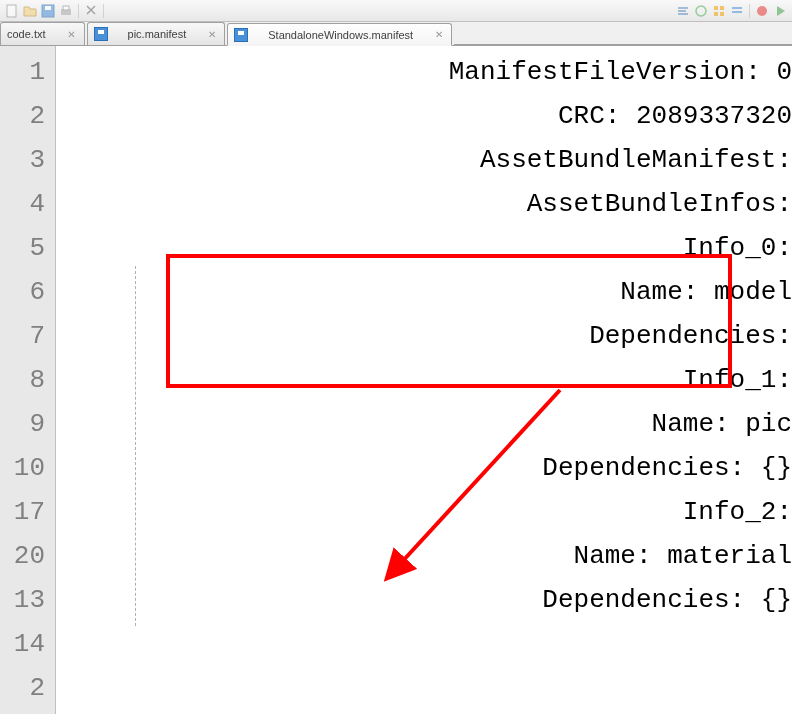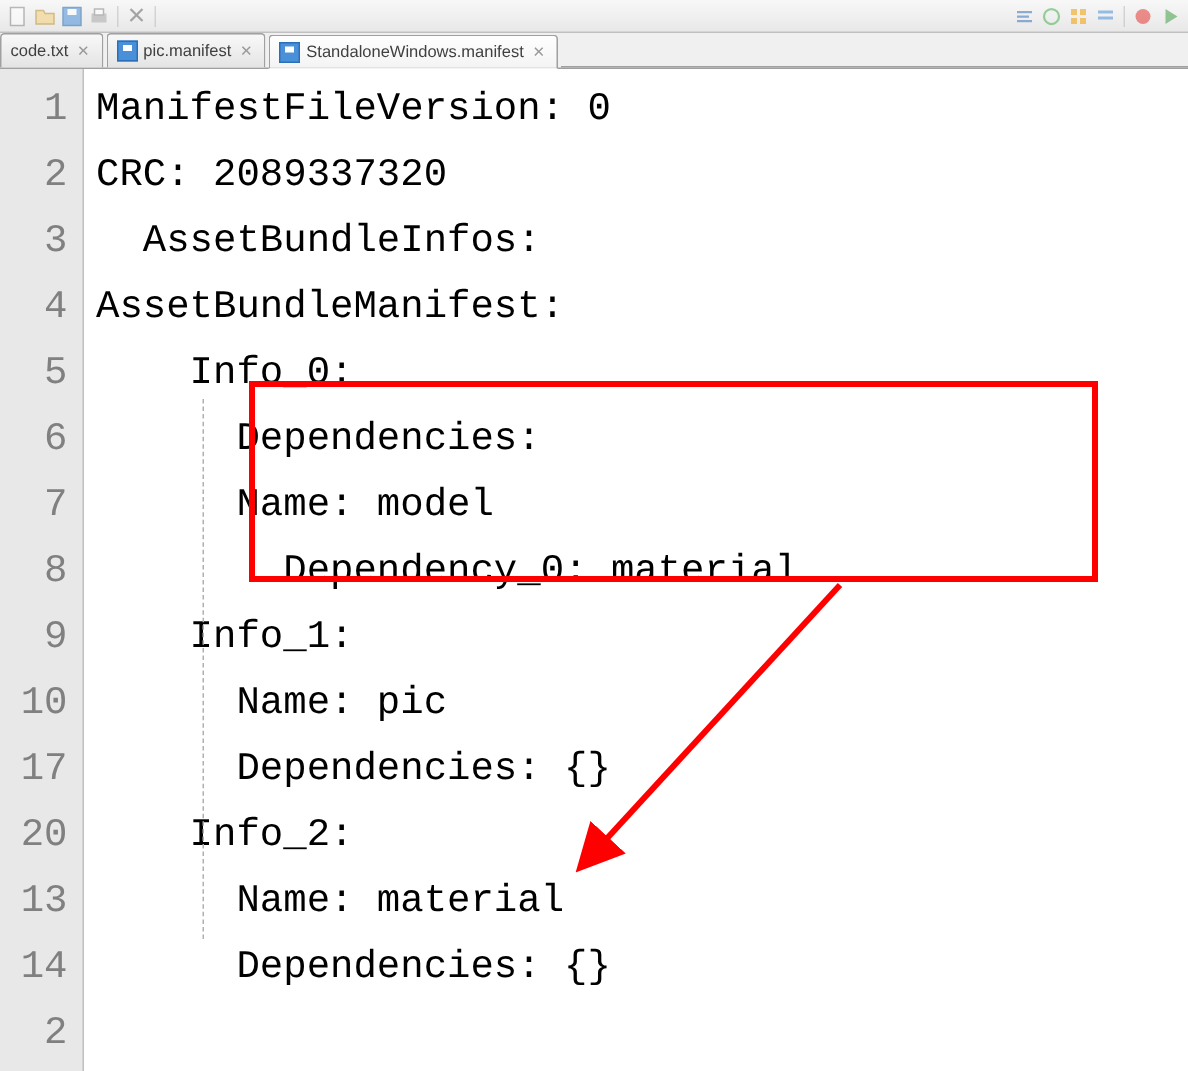--- a/index.html
+++ b/index.html
@@ -30,21 +30,21 @@
       background: #f0f0f0;
       border-bottom: 1px solid #a0a0a0;
       display: flex;
       align-items: flex-end;
     }
     .tab {
       height: 23px;
       padding: 0 6px;
       display: flex;
       align-items: center;
-      gap: 4px;
+      gap: 20px;
       background: linear-gradient(to bottom, #f8f8f8, #e4e4e4);
       border: 1px solid #a0a0a0;
       border-bottom: none;
       border-radius: 3px 3px 0 0;
       margin-right: 2px;
       font-family: Verdana, sans-serif;
       font-size: 11px;
       color: #404040;
       cursor: pointer;
     }
@@ -102,20 +102,21 @@
       font-size: 26px;
       line-height: 44px;
       color: #808080;
       font-family: "Courier New", monospace;
       padding-right: 10px;
     }
     .code {
       flex: 1;
       padding: 4px 0 0 8px;
       position: relative;
+      text-align: right;
     }
     .code .line {
       font-size: 26px;
       line-height: 44px;
       color: #000000;
       white-space: pre;
       font-family: "Courier New", monospace;
     }
     .code .line.blank-cursor {
       background: #e8e8f4;
@@ -220,26 +221,25 @@
       <div class="ln">10</div>
       <div class="ln">17</div>
       <div class="ln">20</div>
       <div class="ln">13</div>
       <div class="ln">14</div>
       <div class="ln">2</div>
     </div>
   <div class="code" id="code">
       <div class="line">ManifestFileVersion: 0</div>
       <div class="line">CRC: 2089337320</div>
+      <div class="line">AssetBundleManifest:</div>
       <div class="line">  AssetBundleInfos:</div>
-      <div class="line">AssetBundleManifest:</div>
       <div class="line">    Info_0:</div>
+      <div class="line">      Name: model</div>
       <div class="line">      Dependencies:</div>
-      <div class="line">      Name: model</div>
-      <div class="line">        Dependency_0: material</div>
       <div class="line">    Info_1:</div>
       <div class="line">      Name: pic</div>
       <div class="line">      Dependencies: {}</div>
       <div class="line">    Info_2:</div>
       <div class="line">      Name: material</div>
       <div class="line">      Dependencies: {}</div>
       <div class="line blank-cursor"></div>
     </div>
 </div>
 

